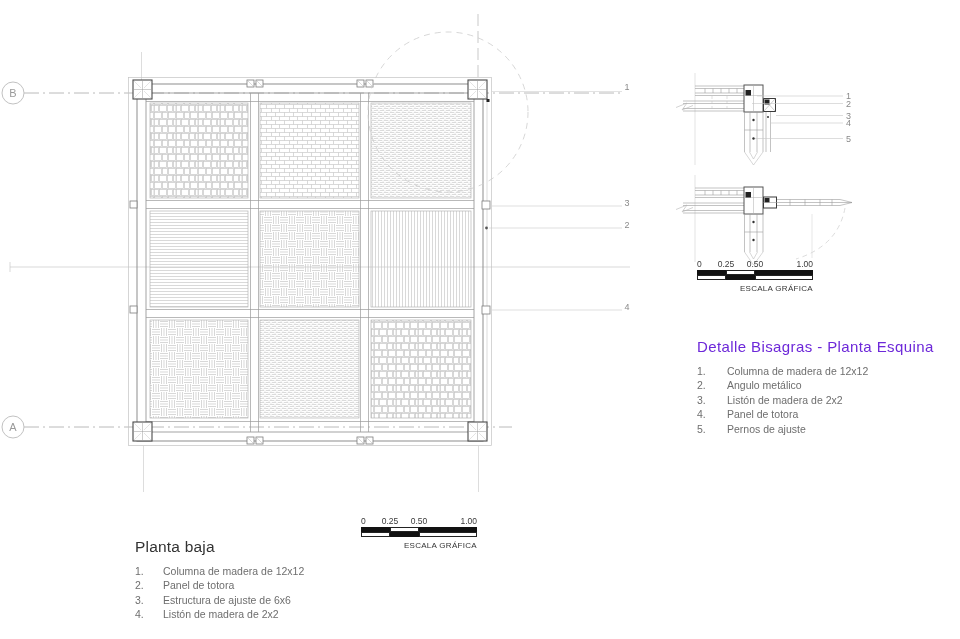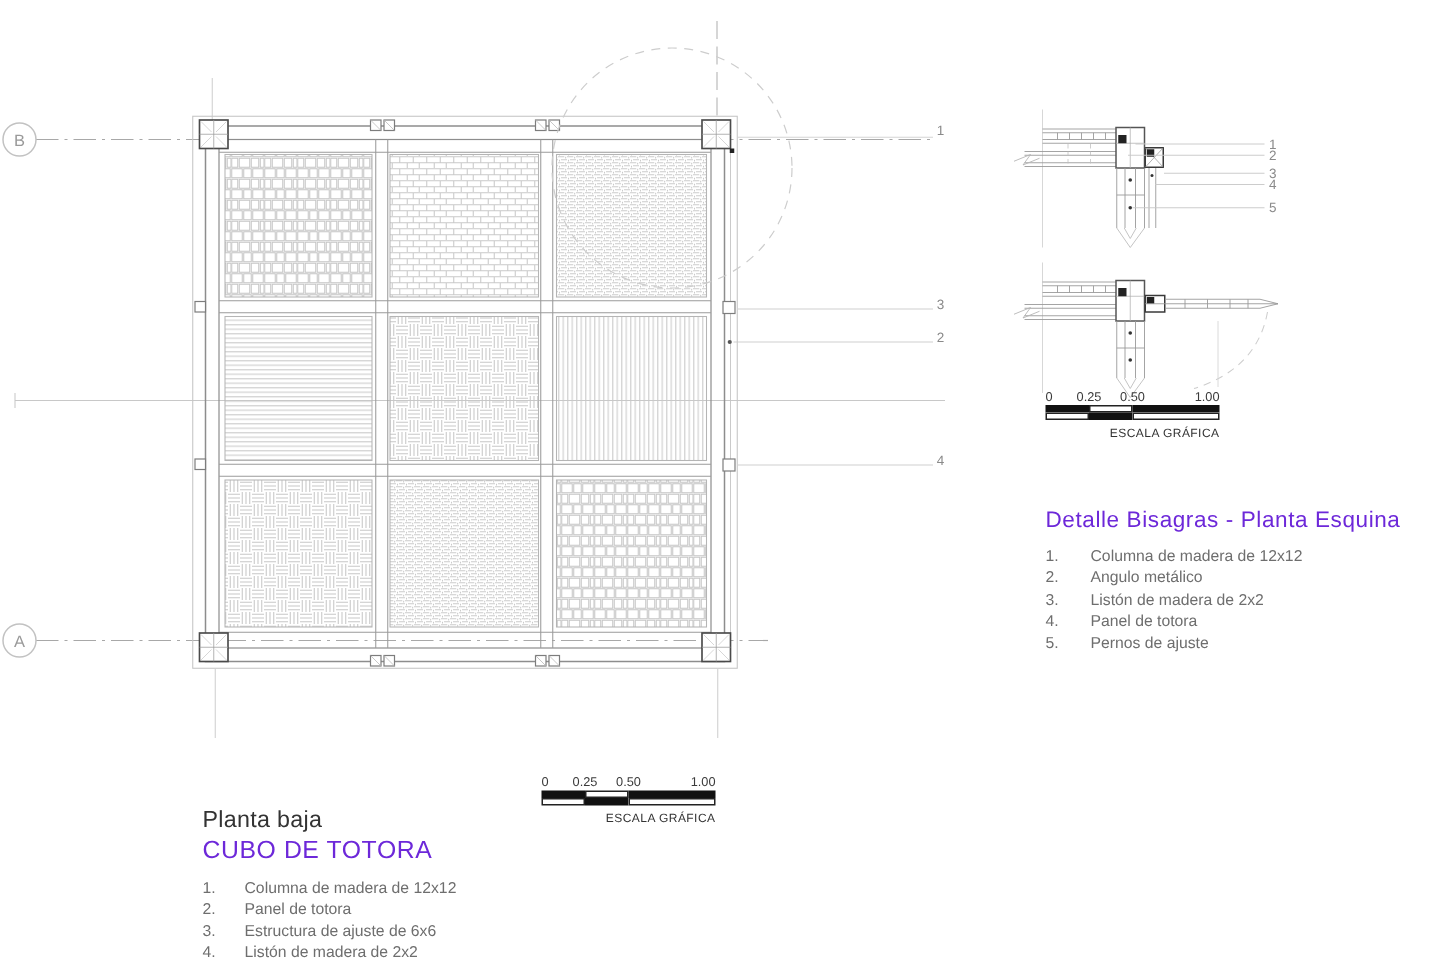--- a/index.html
+++ b/index.html
@@ -230,21 +230,20 @@
     <path d="M744.5,252l9,13l9.5,-13 M749.5,252l4,7l4,-7" stroke="#bdbdbd" stroke-width="0.6" fill="none"></path>
     <circle cx="753.5" cy="222" r="1.2" fill="#333"></circle>
     <circle cx="753.5" cy="240" r="1.2" fill="#333"></circle>
     <path d="M845,208 Q838,246 796,259" stroke="#cdcdcd" stroke-width="0.7" stroke-dasharray="5 4" fill="none"></path>
     <line x1="812" y1="214" x2="812" y2="258" stroke="#d6d6d6" stroke-width="0.6"></line>
   </g>
 </svg>
 
 <div class="blk" style="left:135px;top:538px;">
   <div class="t1">Planta baja</div>
-  <div class="t2">CUBO DE TOTORA</div>
   <div class="legend">
     <div class="row">
       <span class="num">1.</span>
       <span>Columna de madera de 12x12</span>
     </div>
     <div class="row">
       <span class="num">2.</span>
       <span>Panel de totora</span>
     </div>
     <div class="row">

